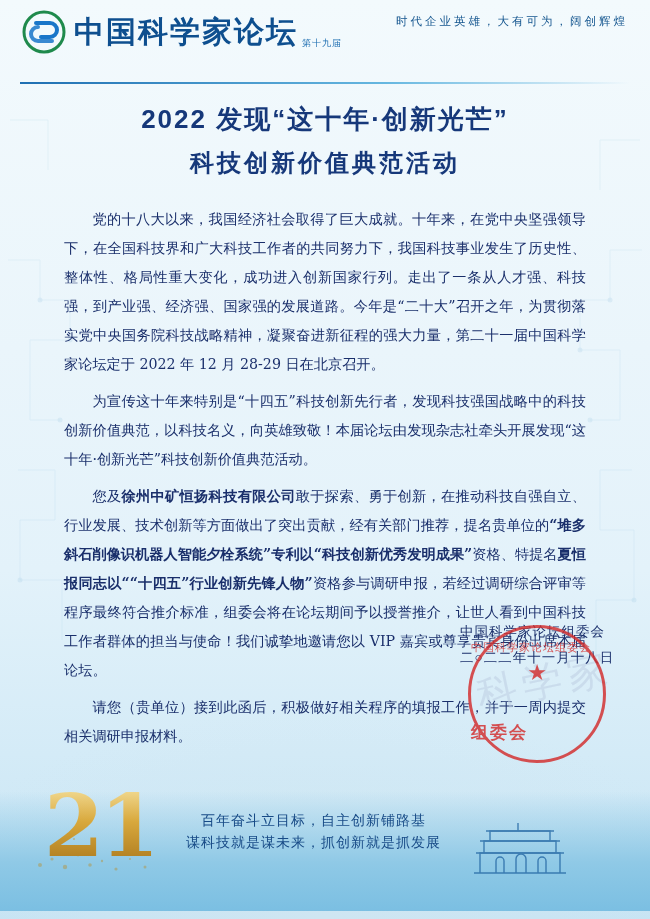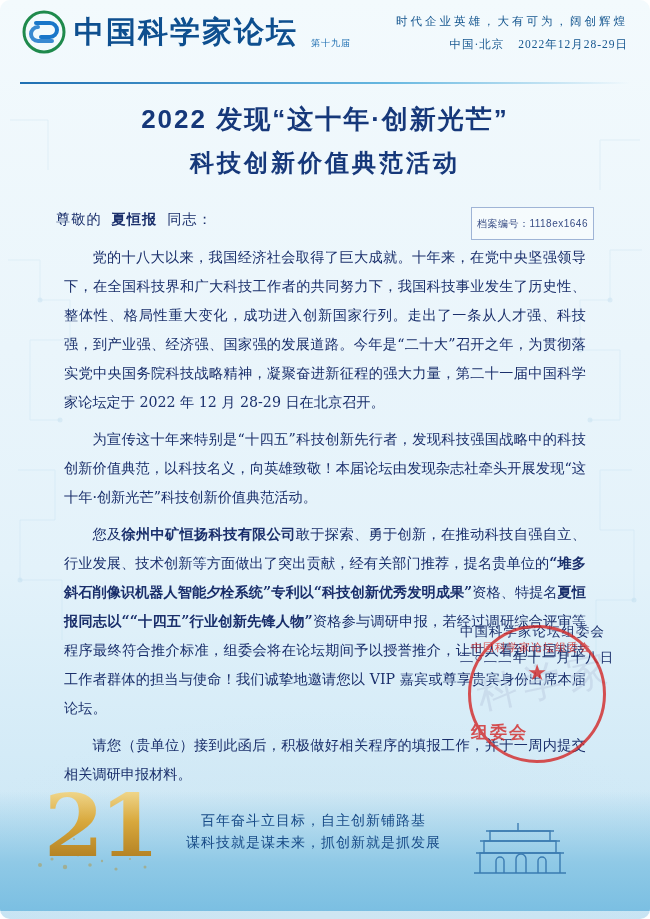--- a/index.html
+++ b/index.html
@@ -15,21 +15,20 @@
   }
   .page {
     position: relative;
     width: 650px;
     height: 919px;
     background:
       radial-gradient(ellipse 600px 300px at 50% 100%, #cfe6f2 0%, rgba(207,230,242,0) 70%),
       linear-gradient(180deg, #f3fafd 0%, #eaf5fb 38%, #e3f2fa 62%, #d4ebf7 82%, #c6e4f4 100%);
     overflow: hidden;
     box-sizing: border-box;
-    border-radius: 10px;
   }
   
   .texture {
     position: absolute;
     top: 0; left: 0; right: 0; bottom: 0;
     pointer-events: none;
     opacity: .5;
   }
   .header {
     position: relative;
@@ -51,21 +50,21 @@
     font-family: "DejaVu Serif", serif;
     font-size: 30px;
     font-weight: bold;
     color: #0e4f8f;
     letter-spacing: 2px;
     white-space: nowrap;
   }
   .logo-sub {
     font-size: 9px;
     color: #1f6fb2;
-    margin-left: 13px;
+    margin-left: 4px;
     align-self: flex-end;
     padding-bottom: 4px;
     letter-spacing: 1px;
   }
   .header-right {
     position: absolute;
     right: 22px;
     top: 14px;
     text-align: right;
     color: #0e4f8f;
@@ -302,41 +301,31 @@
           <circle cx="22" cy="22" r="20" fill="none" stroke="#1f8a4c" stroke-width="3"></circle>
           <path d="M14 13 h14 a7 7 0 0 1 0 14 h-9" fill="none" stroke="#1976c9" stroke-width="4" stroke-linecap="round"></path>
           <path d="M30 31 h-14 a7 7 0 0 1 0 -14" fill="none" stroke="#1976c9" stroke-width="4" stroke-linecap="round" opacity=".85"></path>
         </svg>
       </div>
       <div class="logo-title">中国科学家论坛</div>
       <div class="logo-sub">第十九届</div>
     </div>
     <div class="header-right">
       <div class="header-slogan">时代企业英雄，大有可为，阔创辉煌</div>
-      <div class="header-meta">
-        <span>中国·北京</span>
-        <span class="date">2022年12月28-29日</span>
-      </div>
     </div>
   </div>
   <div class="header-rule"></div>
 
   <div class="title-block">
     <div class="title-1">2022 发现“这十年·创新光芒”</div>
     <div class="title-2">科技创新价值典范活动</div>
   </div>
 
   <div class="doc-body">
 
-    <div class="salutation">
-      <span class="s-pre">尊敬的</span>
-      <span class="s-name">夏恒报</span>
-      <span class="s-post">同志：</span>
-      <span class="archive-no">档案编号：1118ex1646</span>
-    </div>
 
     <p class="para">党的十八大以来，我国经济社会取得了巨大成就。十年来，在党中央坚强领导下，在全国科技界和广大科技工作者的共同努力下，我国科技事业发生了历史性、整体性、格局性重大变化，成功进入创新国家行列。走出了一条从人才强、科技强，到产业强、经济强、国家强的发展道路。今年是“二十大”召开之年，为贯彻落实党中央国务院科技战略精神，凝聚奋进新征程的强大力量，第二十一届中国科学家论坛定于 2022 年 12 月 28-29 日在北京召开。</p>
     <p class="para">为宣传这十年来特别是“十四五”科技创新先行者，发现科技强国战略中的科技创新价值典范，以科技名义，向英雄致敬！本届论坛由发现杂志社牵头开展发现“这十年·创新光芒”科技创新价值典范活动。</p>
 
     <p class="para">
       <span>您及</span><span class="u">徐州中矿恒扬科技有限公司</span><span>敢于探索、勇于创新，在推动科技自强自立、行业发展、技术创新等方面做出了突出贡献，经有关部门推荐，提名贵单位的</span><span class="u">“堆多斜石削像识机器人智能夕栓系统”</span><span class="bold">专利以“科技创新优秀发明成果”</span><span>资格、特提名</span><span class="u">夏恒报</span><span class="bold">同志以““十四五”行业创新先锋人物”</span><span>资格参与调研申报，若经过调研综合评审等程序最终符合推介标准，组委会将在论坛期间予以授誉推介，让世人看到中国科技工作者群体的担当与使命！我们诚挚地邀请您以 VIP 嘉宾或尊享贵宾身份出席本届论坛。</span>
     </p>
 
     <p class="para">请您（贵单位）接到此函后，积极做好相关程序的填报工作，并于一周内提交相关调研申报材料。</p>
   </div>

